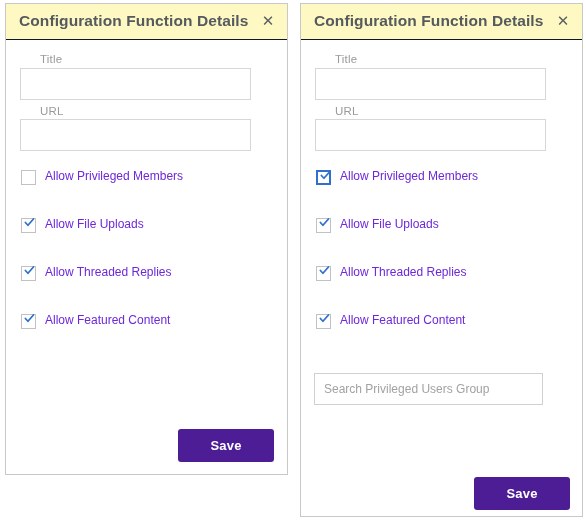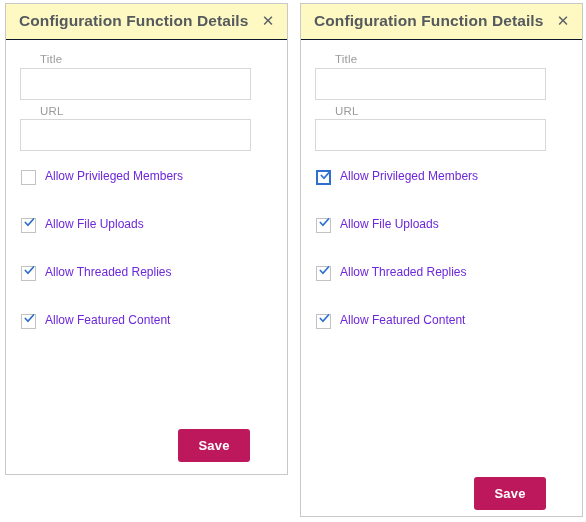--- a/index.html
+++ b/index.html
@@ -142,23 +142,23 @@
     font-family: "Liberation Sans", sans-serif;
     font-size: 12px;
     color: #555;
     padding: 0 9px;
     outline: none;
   }
   .search-input::placeholder { color: #a2a2a2; }
 
   .save-btn {
     position: absolute;
-    width: 72px;
+    width: 96px;
     height: 33px;
-    background: #be185d;
+    background: #4c1d95;
     color: #ffffff;
     border: none;
     border-radius: 3px;
     font-family: "Liberation Sans", sans-serif;
     font-size: 13px;
     font-weight: bold;
     cursor: pointer;
     letter-spacing: 0.2px;
     padding: 0;
   }
@@ -249,16 +249,17 @@
     </div>
     <div class="check-row r4">
       <span class="cb">
         <svg class="tick" viewBox="0 0 12 12">
           <path d="M1.5 6 L4.3 9 L10.3 2.2" stroke="#2f6fd0" stroke-width="1.9" fill="none" stroke-linecap="round" stroke-linejoin="round"></path>
         </svg>
       </span>
       <span class="check-label">Allow Featured Content</span>
     </div>
 
+    <input class="search-input" type="text" placeholder="Search Privileged Users Group" style="">
 
     <button class="save-btn" id="save-right">Save</button>
   </div>
 </div>
 
 </body></html>

